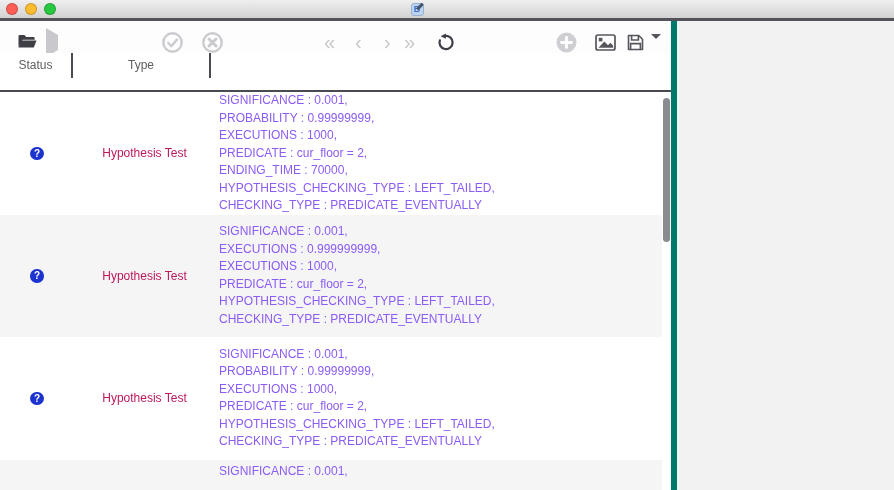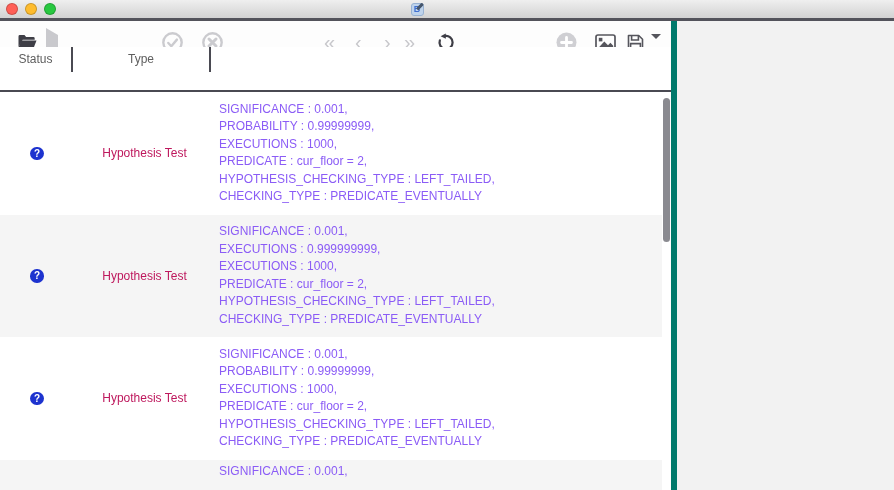--- a/index.html
+++ b/index.html
@@ -35,21 +35,21 @@
   .toolbar { position:absolute; top:0; left:0; width:671px; height:41.5px; background:#fdfdfd; }
   .toolbar .tb { position:absolute; background:none; border:none; cursor:default; }
   .guillemet { font-size:20px; line-height:20px; color:#c7c7cb; font-weight:500; }
   .play-tri { width:0; height:0; border-left:12px solid #c9c9cd;
     border-top:7.5px solid transparent; border-bottom:7.5px solid transparent; }
   .caret-down { width:0; height:0; border-top:5.5px solid #55555c;
     border-left:5px solid transparent; border-right:5px solid transparent; }
   .toolbar-border { position:absolute; top:41.5px; left:0; width:671px; height:2.5px; background:#4a4a52; }
 
   
-  .table-header { position:absolute; top:26px; left:0; width:671px; height:25px;
+  .table-header { position:absolute; top:32px; left:0; width:671px; height:25px;
     background:#ffffff; display:flex; }
   .th { font-size:12px; color:#5e5e5e; text-align:center; line-height:25px;
     border-right:2px solid #4a4a52; overflow:hidden; white-space:nowrap; }
   .th-status { width:73px; }
   .th-type   { width:138px; }
   .th-config { width:446px; }
   .th-scroll { flex:1; border-right:none; }
   .header-border { position:absolute; top:69px; left:0; width:671px; height:2.5px; background:#4a4a52; }
 
   
@@ -177,20 +177,21 @@
         <div class="row">
           <div class="cell-status">
             <span class="q-icon">?</span>
           </div>
           <div class="cell-type">Hypothesis Test</div>
           <div class="cell-config">
               <div>SIGNIFICANCE : 0.001,</div>
               <div>PROBABILITY : 0.99999999,</div>
               <div>EXECUTIONS : 1000,</div>
               <div>PREDICATE : cur_floor = 2,</div>
+              <div>ENDING_TIME : 70000,</div>
               <div>HYPOTHESIS_CHECKING_TYPE : LEFT_TAILED,</div>
               <div>CHECKING_TYPE : PREDICATE_EVENTUALLY</div>
             </div>
         </div>
 
         <div class="row">
           <div class="cell-status">
             <span class="q-icon">?</span>
           </div>
           <div class="cell-type">Hypothesis Test</div>

